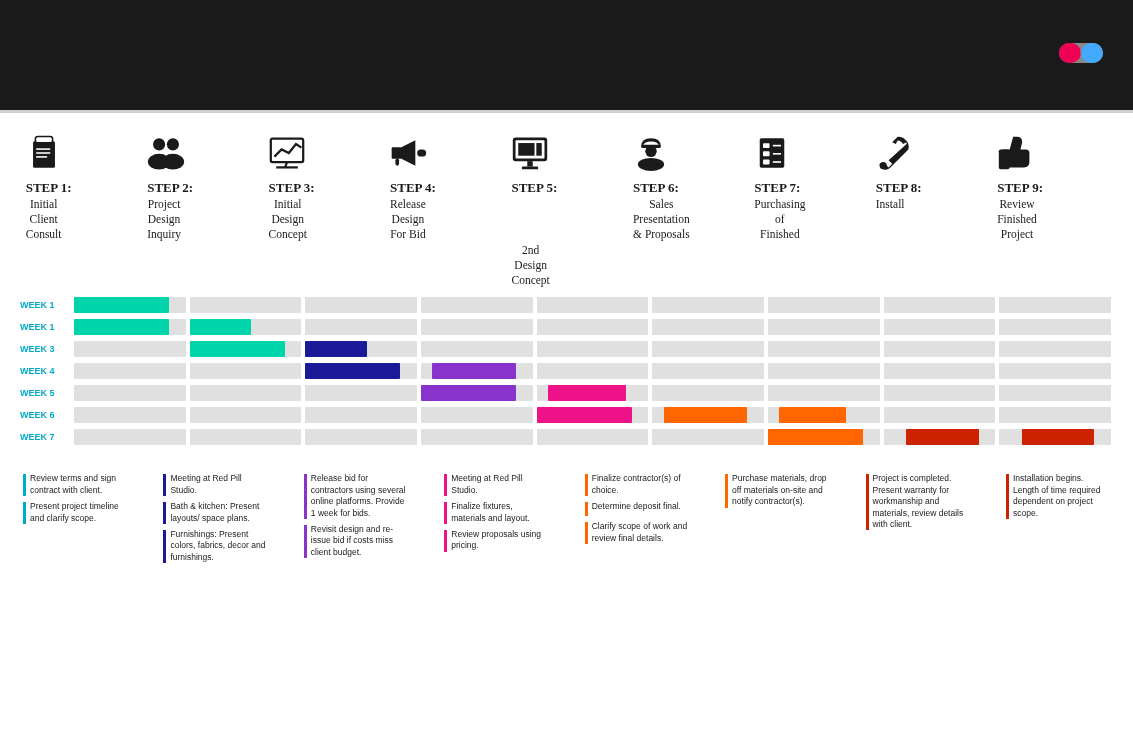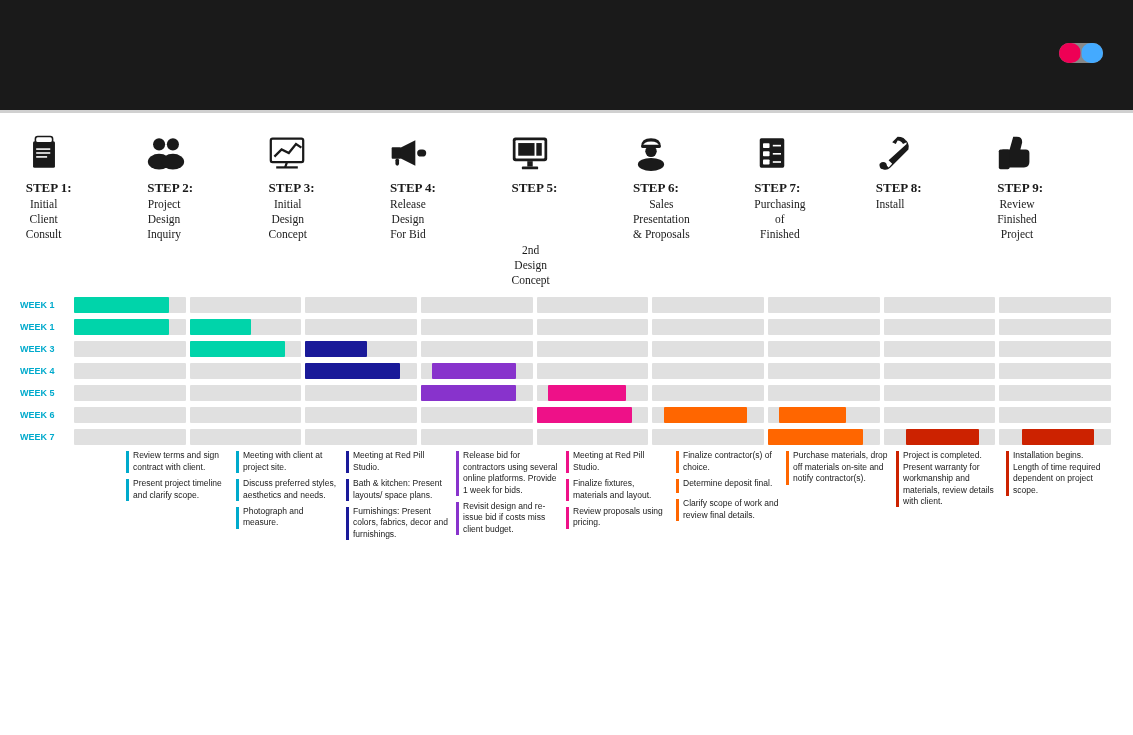--- a/index.html
+++ b/index.html
@@ -114,22 +114,22 @@
       border-radius: 1px;
     }
     .gantt-bar {
       position: absolute;
       top: 0;
       height: 100%;
       border-radius: 1px;
     }
     .notes-section {
       display: flex;
-      justify-content: flex-end;
-      margin-top: 2px;
+      justify-content: space-between;
+      margin-top: 25px;
       flex: 1;
     }
     .note-col {
       width: 110px;
       font-size: 8.5px;
       color: #1a1a1a;
       line-height: 1.35;
       padding: 0 3px;
     }
     .note-item {
@@ -416,34 +416,20 @@
             <div class="note-bar" style="background-color: rgb(0, 170, 204);"></div>
             <span class="note-text">Review terms and sign contract with client.</span>
           </div>
           <div class="note-item">
             <div class="note-bar" style="background-color: rgb(0, 170, 204);"></div>
             <span class="note-text">Present project timeline and clarify scope.</span>
           </div>
         </div>
         <div class="note-col">
           <div class="note-item">
-            <div class="note-bar" style="background-color: rgb(0, 170, 204);"></div>
-            <span class="note-text">Meeting with client at project site.</span>
-          </div>
-          <div class="note-item">
-            <div class="note-bar" style="background-color: rgb(0, 170, 204);"></div>
-            <span class="note-text">Discuss preferred styles, aesthetics and needs.</span>
-          </div>
-          <div class="note-item">
-            <div class="note-bar" style="background-color: rgb(0, 170, 204);"></div>
-            <span class="note-text">Photograph and measure.</span>
-          </div>
-        </div>
-        <div class="note-col">
-          <div class="note-item">
             <div class="note-bar" style="background-color: rgb(26, 26, 153);"></div>
             <span class="note-text">Meeting at Red Pill Studio.</span>
           </div>
           <div class="note-item">
             <div class="note-bar" style="background-color: rgb(26, 26, 153);"></div>
             <span class="note-text">Bath &amp; kitchen: Present layouts/ space plans.</span>
           </div>
           <div class="note-item">
             <div class="note-bar" style="background-color: rgb(26, 26, 153);"></div>
             <span class="note-text">Furnishings: Present colors, fabrics, decor and furnishings.</span>

